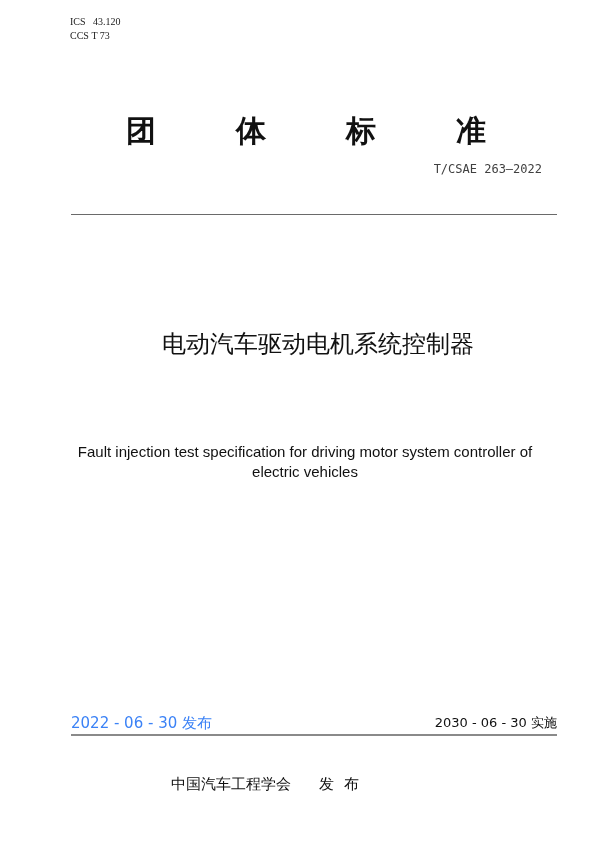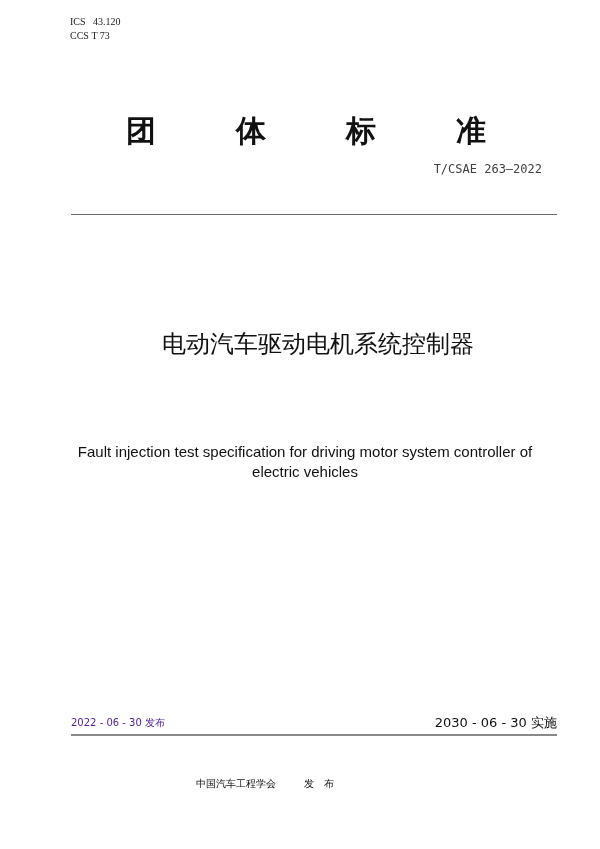--- a/index.html
+++ b/index.html
@@ -84,42 +84,42 @@
     font-size: 15px;
     line-height: 20px;
     color: #111;
     margin-top: 32px;
   }
 
   .date-left {
     left: 71px;
     top: 714px;
     font-family: "DejaVu Sans", sans-serif;
-    font-size: 10px;
+    font-size: 15px;
     line-height: 18px;
     white-space: nowrap;
-    color: #4c1d95;
+    color: #3b82f6;
   }
   .date-right {
     right: 43px;
     top: 714px;
     font-family: "DejaVu Sans", sans-serif;
     font-size: 13px;
     line-height: 18px;
     white-space: nowrap;
     color: #111;
   }
 
   .publisher {
     top: 775px;
     left: 0;
     width: 540px;
     text-align: center;
     font-family: "DejaVu Sans", sans-serif;
-    font-size: 10px;
+    font-size: 15px;
     line-height: 18px;
     color: #111;
     white-space: nowrap;
   }
   .publisher .org { margin-right: 28px; }
   .publisher .act { letter-spacing: 10px; }
 </style>
 </head>
 <body>
 

